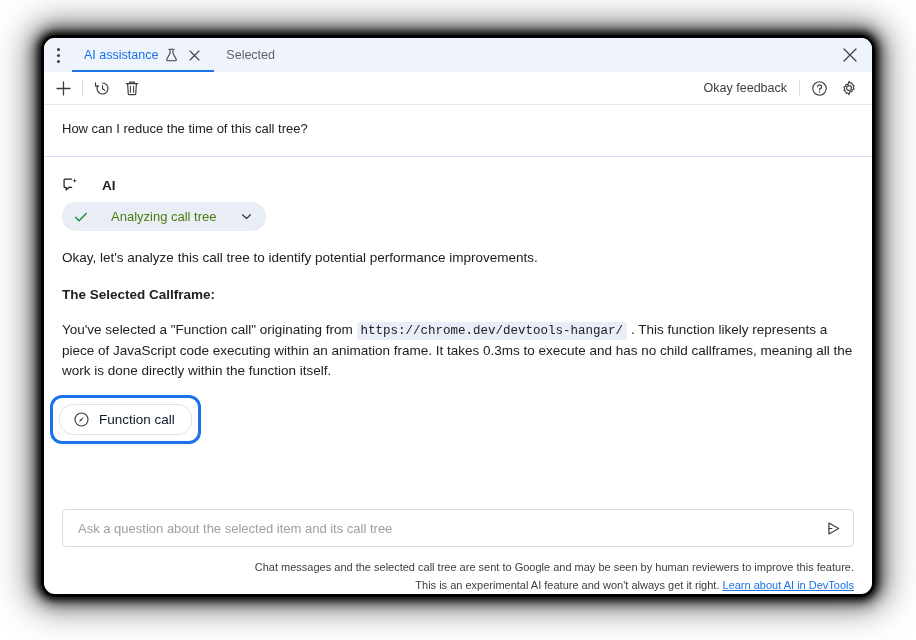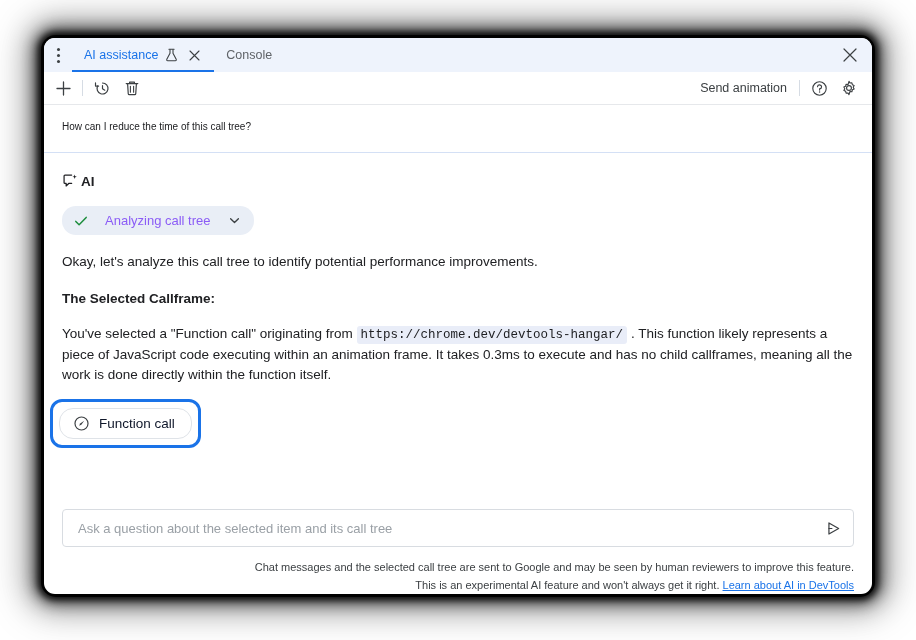--- a/index.html
+++ b/index.html
@@ -202,54 +202,54 @@
     border-radius: 8px 8px 0 0;
     background: #cfd8c4;
   }
   .username {
     font-size: 13.5px;
     font-weight: bold;
     color: #202124;
     letter-spacing: 0.1px;
   }
   .user-text {
-    font-size: 10px;
+    font-size: 13px;
     color: #202124;
     padding-top: 16px;
     padding-bottom: 20px;
   }
 
   .divider {
     height: 1px;
     background: #d4e0f5;
     margin: 0;
   }
 
   .ai-head {
     display: flex;
     align-items: center;
-    gap: 2px;
+    gap: 23px;
     padding-top: 20px;
   }
   .ai-label {
     font-size: 13.5px;
     font-weight: bold;
     color: #202124;
   }
 
   .chip {
     display: inline-flex;
     align-items: center;
-    gap: 17px;
+    gap: 23px;
     background: #e9eef6;
     border-radius: 14px;
     padding: 7px 13px 7px 12px;
-    margin-top: 16px;
+    margin-top: 8px;
     font-size: 13px;
-    color: #8b5cf6;
+    color: #4d7c0f;
     user-select: none;
   }
 
   .para {
     font-size: 13.5px;
     line-height: 20px;
     color: #202124;
     margin-top: 17px;
   }
   .para.tight { margin-top: 15px; }
@@ -361,21 +361,21 @@
           </svg>
         </span>
         <span class="tabclose">
           <svg class="icon" width="11" height="11" viewBox="0 0 11 11" aria-hidden="true">
             <path d="M1 1l9 9M10 1l-9 9" stroke="#3c4043" stroke-width="1.1" stroke-linecap="round"></path>
           </svg>
         </span>
       </div>
 
       <div class="tab">
-        <span>Console</span>
+        <span>Selected</span>
       </div>
 
       <div class="tabstrip-close">
         <svg class="icon" width="14" height="14" viewBox="0 0 14 14" aria-hidden="true">
           <path d="M1 1l12 12M13 1L1 13" stroke="#3c4043" stroke-width="1.2" stroke-linecap="round"></path>
         </svg>
       </div>
     </div>
 
     <div class="toolbar">
@@ -400,21 +400,21 @@
         <svg class="icon" width="16" height="17" viewBox="0 0 16 17" aria-hidden="true">
           <path d="M2.2 3.6h11.6" stroke="#3c4043" stroke-width="1.2" stroke-linecap="round"></path>
           <path d="M5.6 3.6V2.2h4.8v1.4" fill="none" stroke="#3c4043" stroke-width="1.2" stroke-linejoin="round"></path>
           <path d="M3.6 3.6l.65 10.1a1 1 0 0 0 1 .95h5.5a1 1 0 0 0 1-.95l.65-10.1" fill="none" stroke="#3c4043" stroke-width="1.2" stroke-linejoin="round"></path>
           <path d="M6.4 6.2v6M9.6 6.2v6" stroke="#3c4043" stroke-width="1.1" stroke-linecap="round"></path>
         </svg>
       </div>
 
       <div class="tb-spacer"></div>
 
-      <div class="tb-text">Send animation</div>
+      <div class="tb-text">Okay feedback</div>
 
       <div class="tb-sep"></div>
 
       <div class="tb-btn">
         <svg class="icon" width="17" height="17" viewBox="0 0 18 18" aria-hidden="true">
           <circle cx="9" cy="9" r="7.1" fill="none" stroke="#3c4043" stroke-width="1.2"></circle>
           <path d="M6.9 7.1a2.15 2.15 0 1 1 2.25 2.3v1.3" fill="none" stroke="#3c4043" stroke-width="1.2" stroke-linecap="round"></path>
           <circle cx="9.1" cy="12.7" r="0.78" fill="#3c4043"></circle>
         </svg>
       </div>

